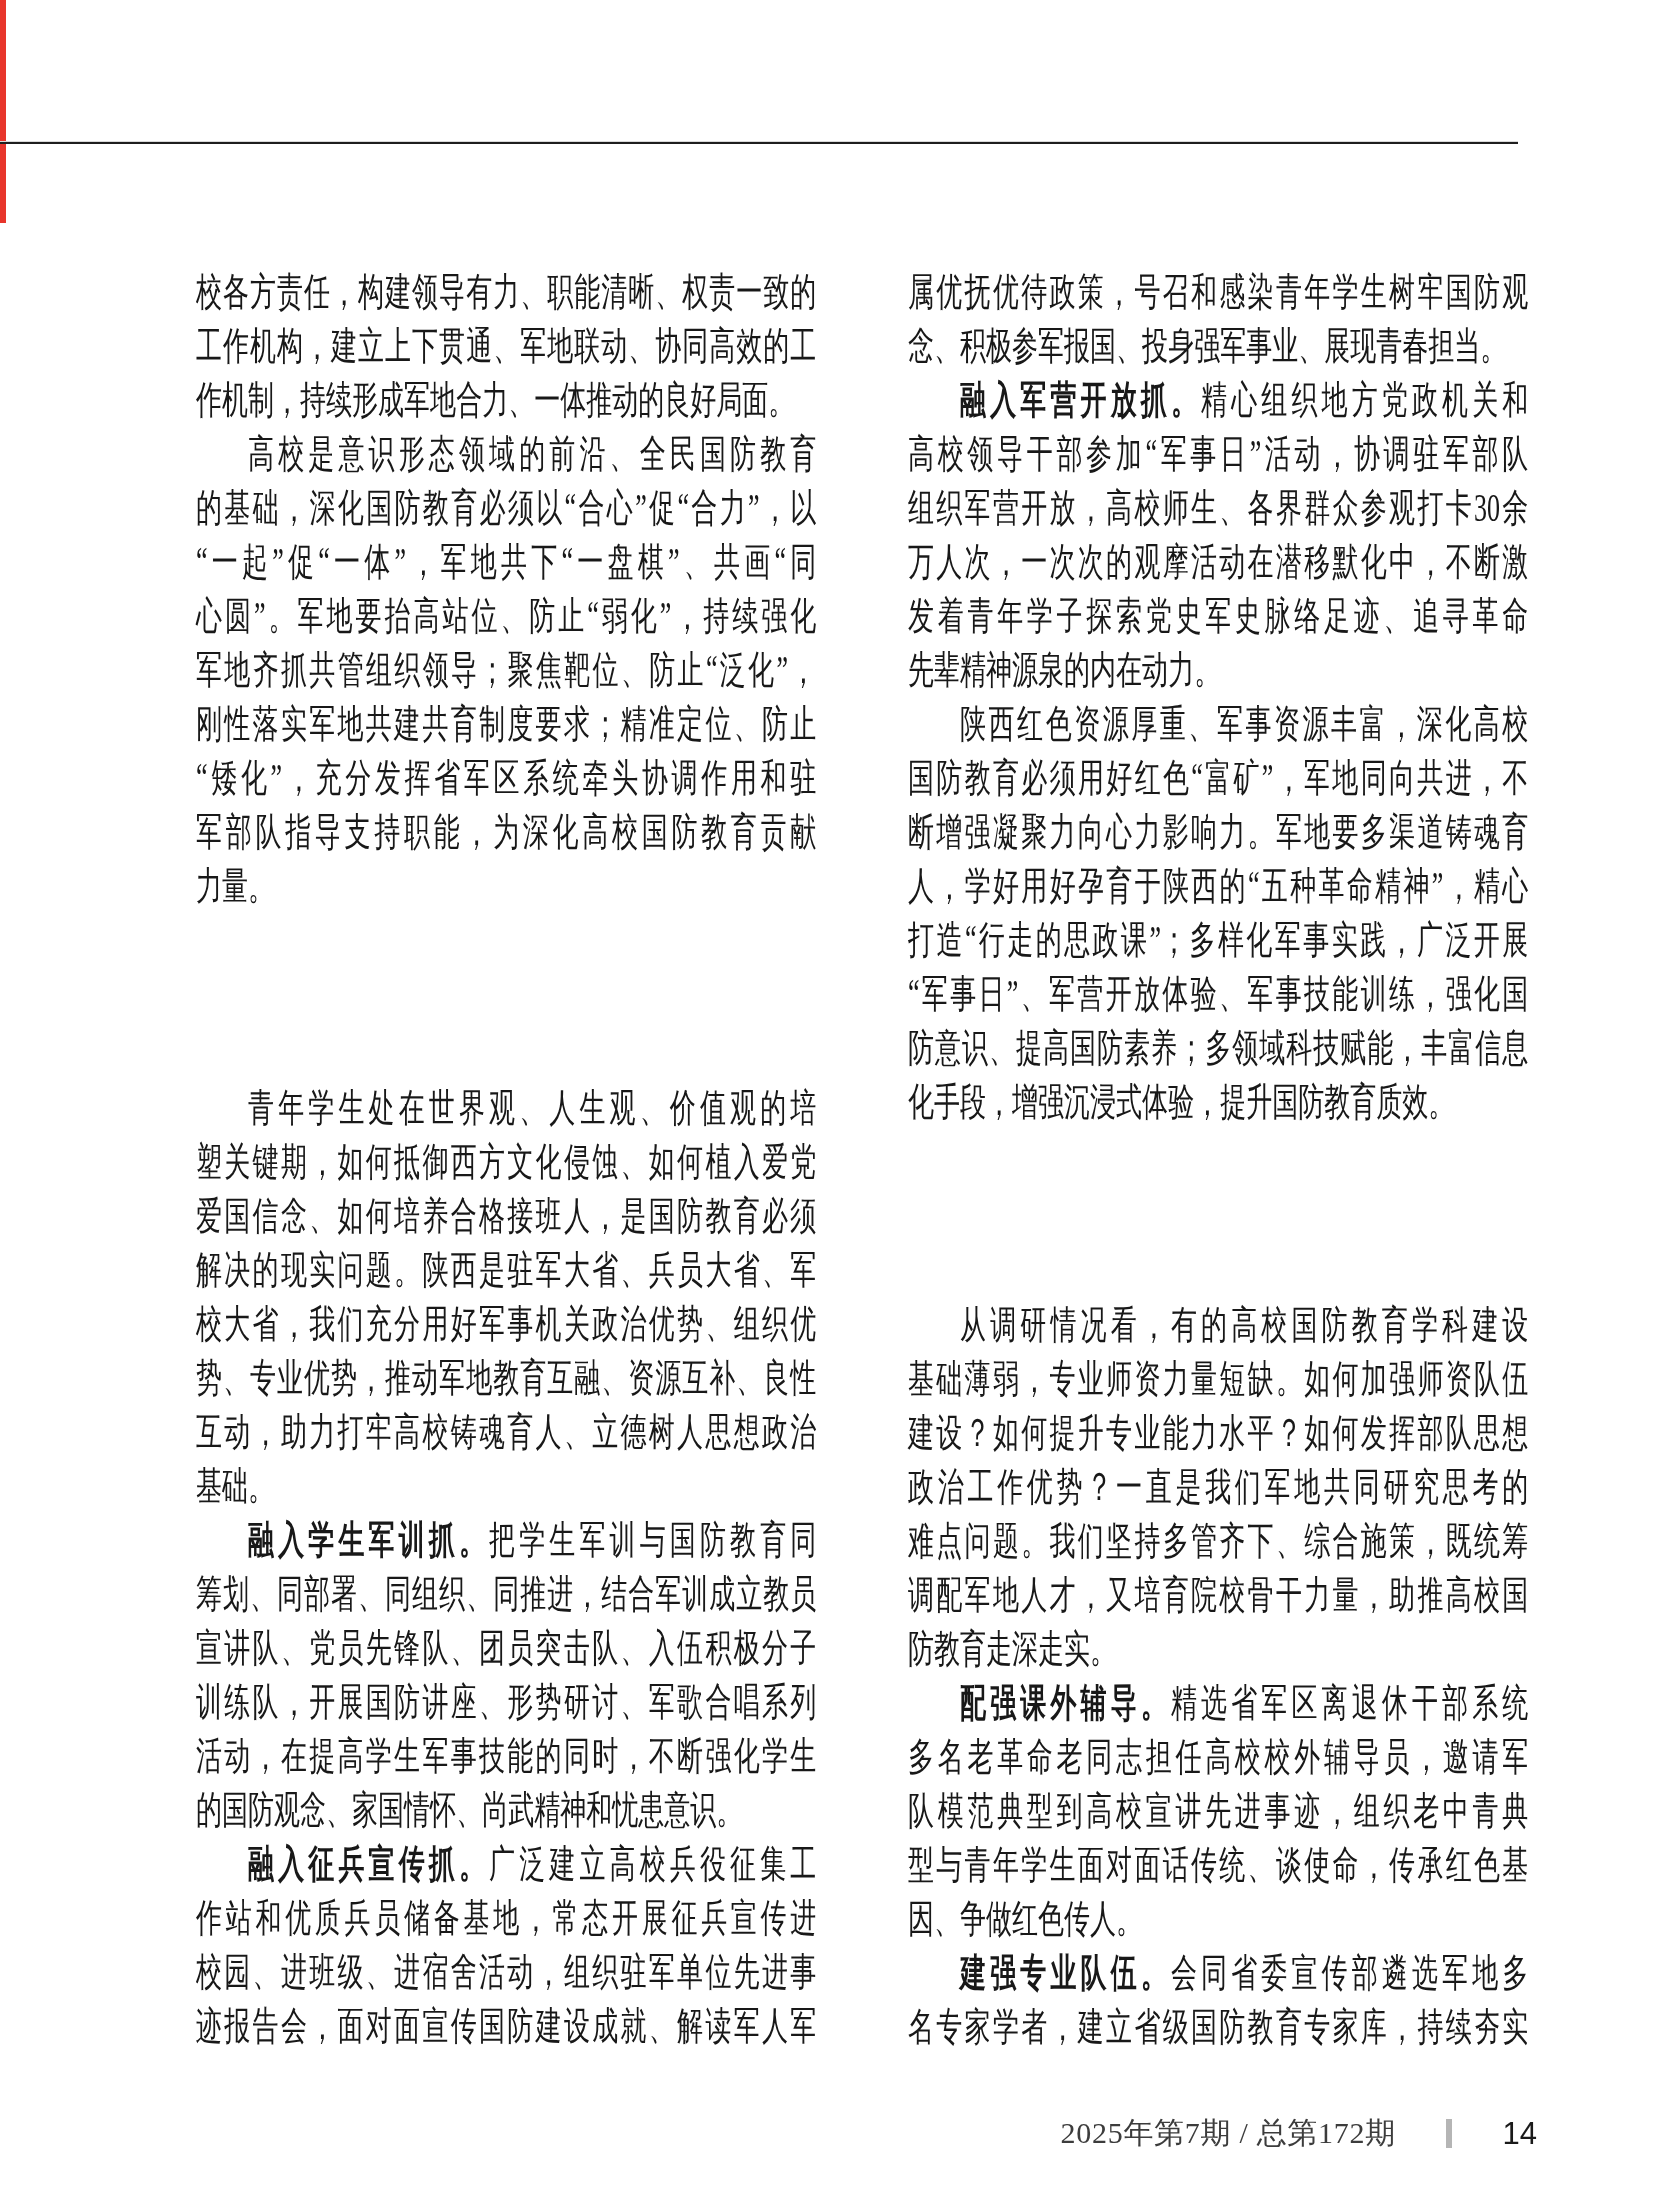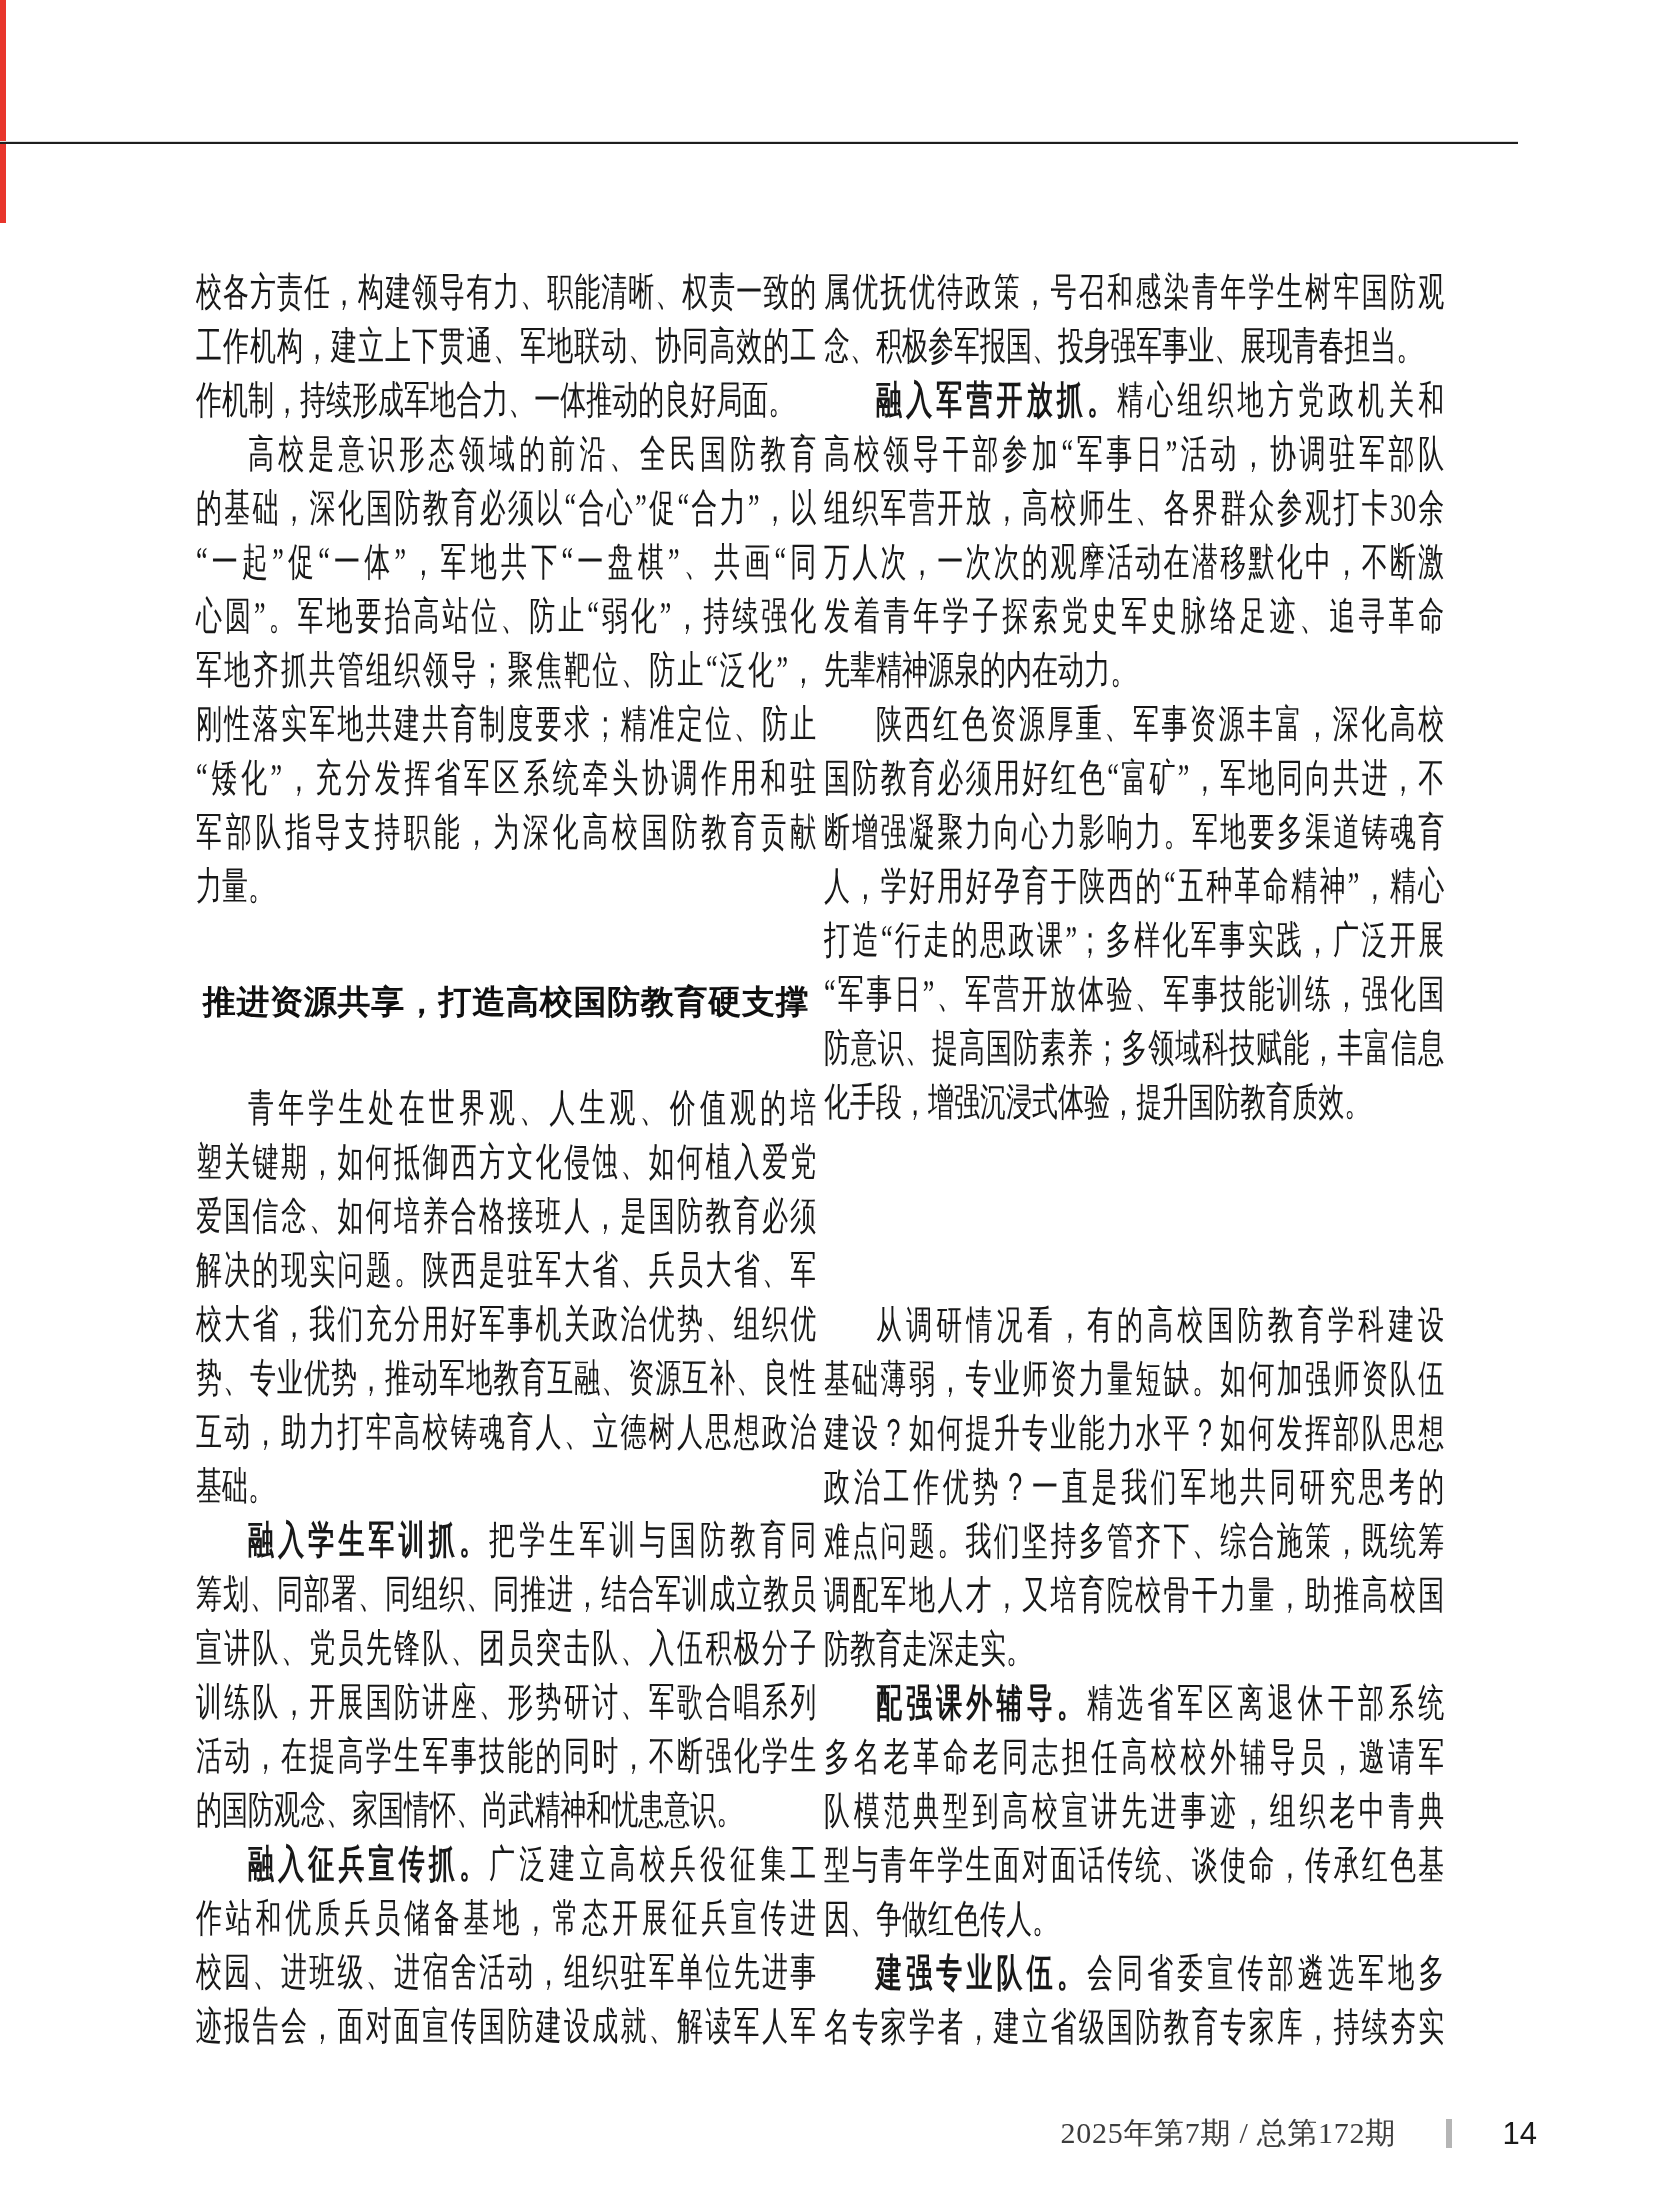--- a/index.html
+++ b/index.html
@@ -8,21 +8,21 @@
 
   
   .accent-bar{position:absolute;left:0;top:0;width:5.9px;height:223px;background:#e8352b;}
   .top-rule{position:absolute;left:0;top:141px;width:1518px;}
   .top-rule .light{height:1.3px;background:#d9d9d9;}
   .top-rule .dark{height:2px;background:#1e1e1e;}
 
   
   .col{position:absolute;width:620px;}
   .col-left{left:196px;}
-  .col-right{left:824px;}
+  .col-right{left:908px;}
 
   .line{width:930px;height:54px;line-height:54px;font-size:39px;color:#181818;
         text-align:justify;text-align-last:justify;text-justify:inter-character;
         transform:scaleX(0.667);transform-origin:0 50%;white-space:normal;overflow:visible;}
   .line.pend{text-align-last:left;}
   .line.pstart{text-indent:2em;}
   .lead{font-family:"Liberation Sans",sans-serif;font-weight:700;}
 
   .col-heading{position:absolute;width:620px;text-align:center;
         font-family:"Liberation Sans",sans-serif;font-weight:700;font-size:33px;
@@ -53,21 +53,20 @@
     <div class="line">的基础，深化国防教育必须以“合心”促“合力”，以</div>
     <div class="line">“一起”促“一体”，军地共下“一盘棋”、共画“同</div>
     <div class="line">心圆”。军地要抬高站位、防止“弱化”，持续强化</div>
     <div class="line">军地齐抓共管组织领导；聚焦靶位、防止“泛化”，</div>
     <div class="line">刚性落实军地共建共育制度要求；精准定位、防止</div>
     <div class="line">“矮化”，充分发挥省军区系统牵头协调作用和驻</div>
     <div class="line">军部队指导支持职能，为深化高校国防教育贡献</div>
     <div class="line pend">力量。</div>
   </div>
 
-  <div class="col-heading col-left" style="top:982px;">推进资源共享，打造高校国防教育硬支撑</div>
 
   <div class="col col-left" style="top:1081px;">
     <div class="line pstart">青年学生处在世界观、人生观、价值观的培</div>
     <div class="line">塑关键期，如何抵御西方文化侵蚀、如何植入爱党</div>
     <div class="line">爱国信念、如何培养合格接班人，是国防教育必须</div>
     <div class="line">解决的现实问题。陕西是驻军大省、兵员大省、军</div>
     <div class="line">校大省，我们充分用好军事机关政治优势、组织优</div>
     <div class="line">势、专业优势，推动军地教育互融、资源互补、良性</div>
     <div class="line">互动，助力打牢高校铸魂育人、立德树人思想政治</div>
     <div class="line pend">基础。</div>

